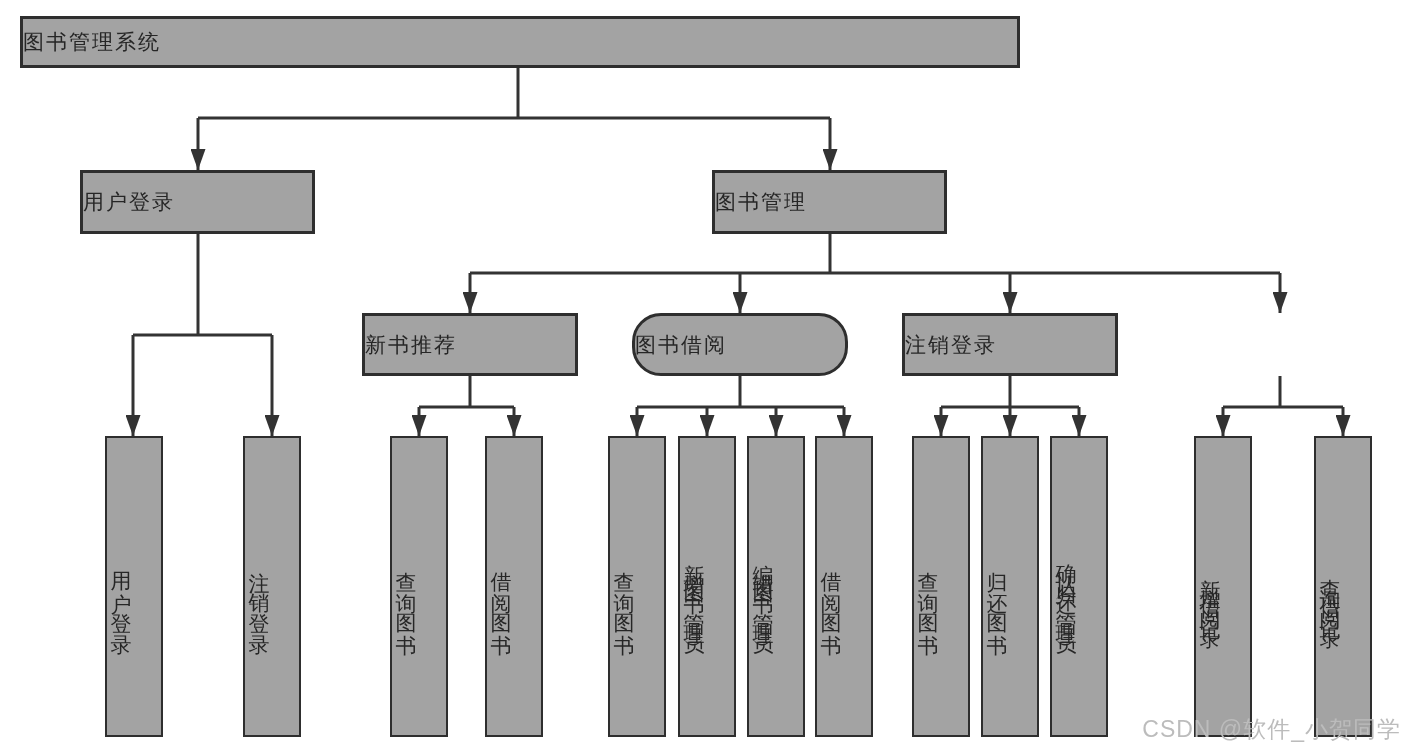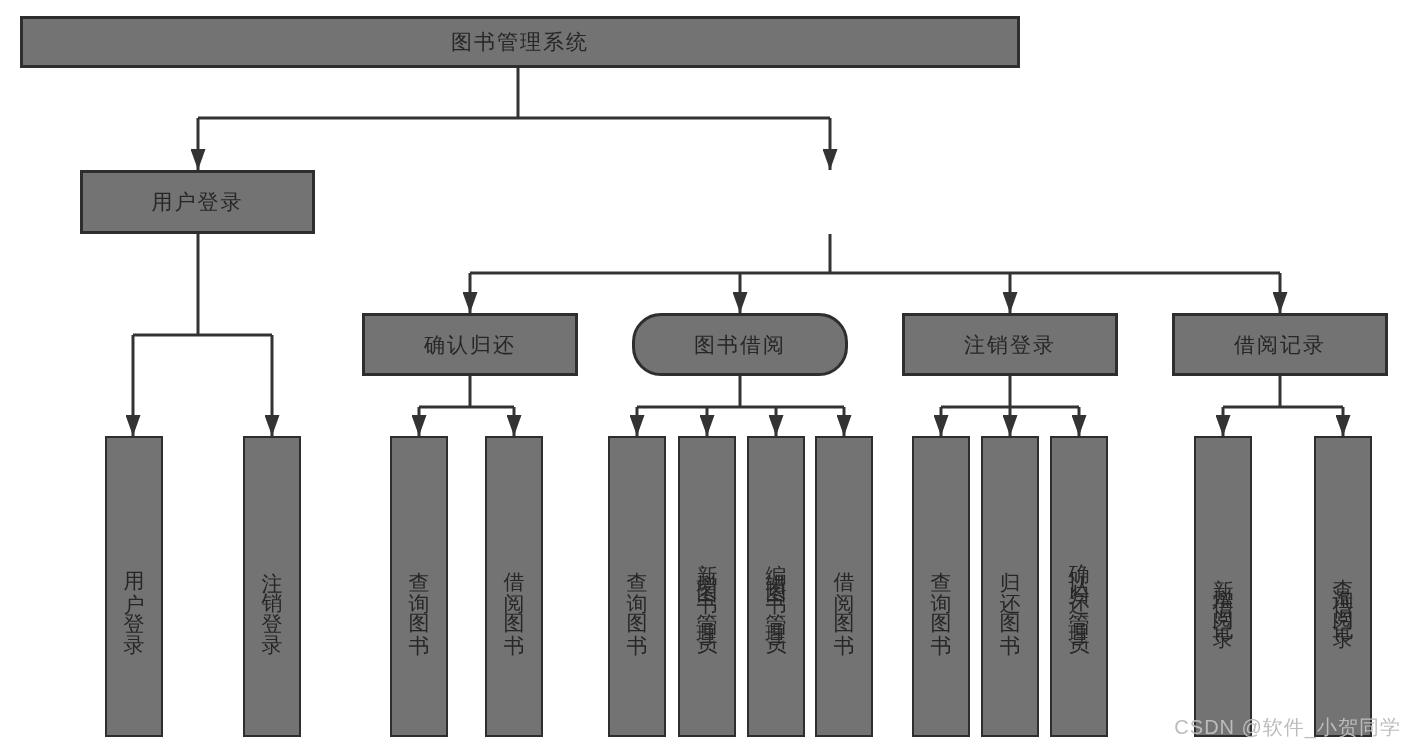--- a/index.html
+++ b/index.html
@@ -25,25 +25,25 @@
     stroke: var(--line, #333333);
     stroke-width: 3;
     fill: none;
   }
   svg.connectors .arrowhead {
     fill: var(--line, #333333);
   }
   .box {
     position: absolute;
     box-sizing: border-box;
-    background: #737373;
+    background: #a3a3a3;
     border: 3px solid var(--border, #2e2e2e);
     display: flex;
     align-items: center;
-    justify-content: center;
+    justify-content: flex-start;
     font-size: 21px;
     letter-spacing: 2px;
     text-align: center;
   }
   .root  { left: 20px;  top: 16px;  width: 1000px; height: 52px; }
   .lv2   { top: 170px; height: 64px; width: 235px; }
   .lv3   { top: 313px; height: 63px; width: 216px; }
   .leaf  { top: 436px; height: 301px; width: 58px; border-width: 2.5px; }
   .leaf .v {
     writing-mode: vertical-rl;
@@ -54,21 +54,21 @@
     white-space: nowrap;
   }
   .leaf .v.tight {
     letter-spacing: 10px;
     margin-bottom: -10px;
   }
   .watermark {
     position: absolute;
     right: 4px;
     top: 714px;
-    font-size: 20px;
+    font-size: 23px;
     letter-spacing: 1px;
     color: var(--watermark, #bcbcbc);
     white-space: nowrap;
   }
 </style>
 </head>
 <body>
 
 <div class="canvas">
 
@@ -120,32 +120,32 @@
     <path d="M1343 407 V436" marker-end="url(#arr)"></path>
   </svg>
 
   <div class="box root">
     <span>图书管理系统</span>
   </div>
 
   <div class="box lv2" style="left:80px;">
     <span>用户登录</span>
   </div>
+  <div class="box lv2" style="left:712px;">
+    <span>图书管理</span>
+  </div>
 
   <div class="box lv3" style="left:362px;">
-    <span>确认归还</span>
+    <span>新书推荐</span>
   </div>
   <div class="box lv3" style="left:632px;border-radius:29px;">
     <span>图书借阅</span>
   </div>
   <div class="box lv3" style="left:902px;">
     <span>注销登录</span>
-  </div>
-  <div class="box lv3" style="left:1172px;">
-    <span>借阅记录</span>
   </div>
 
   <div class="box leaf" style="left:105px;">
     <span class="v">用户登录</span>
   </div>
   <div class="box leaf" style="left:243px;">
     <span class="v">注销登录</span>
   </div>
 
   <div class="box leaf" style="left:390px;">

